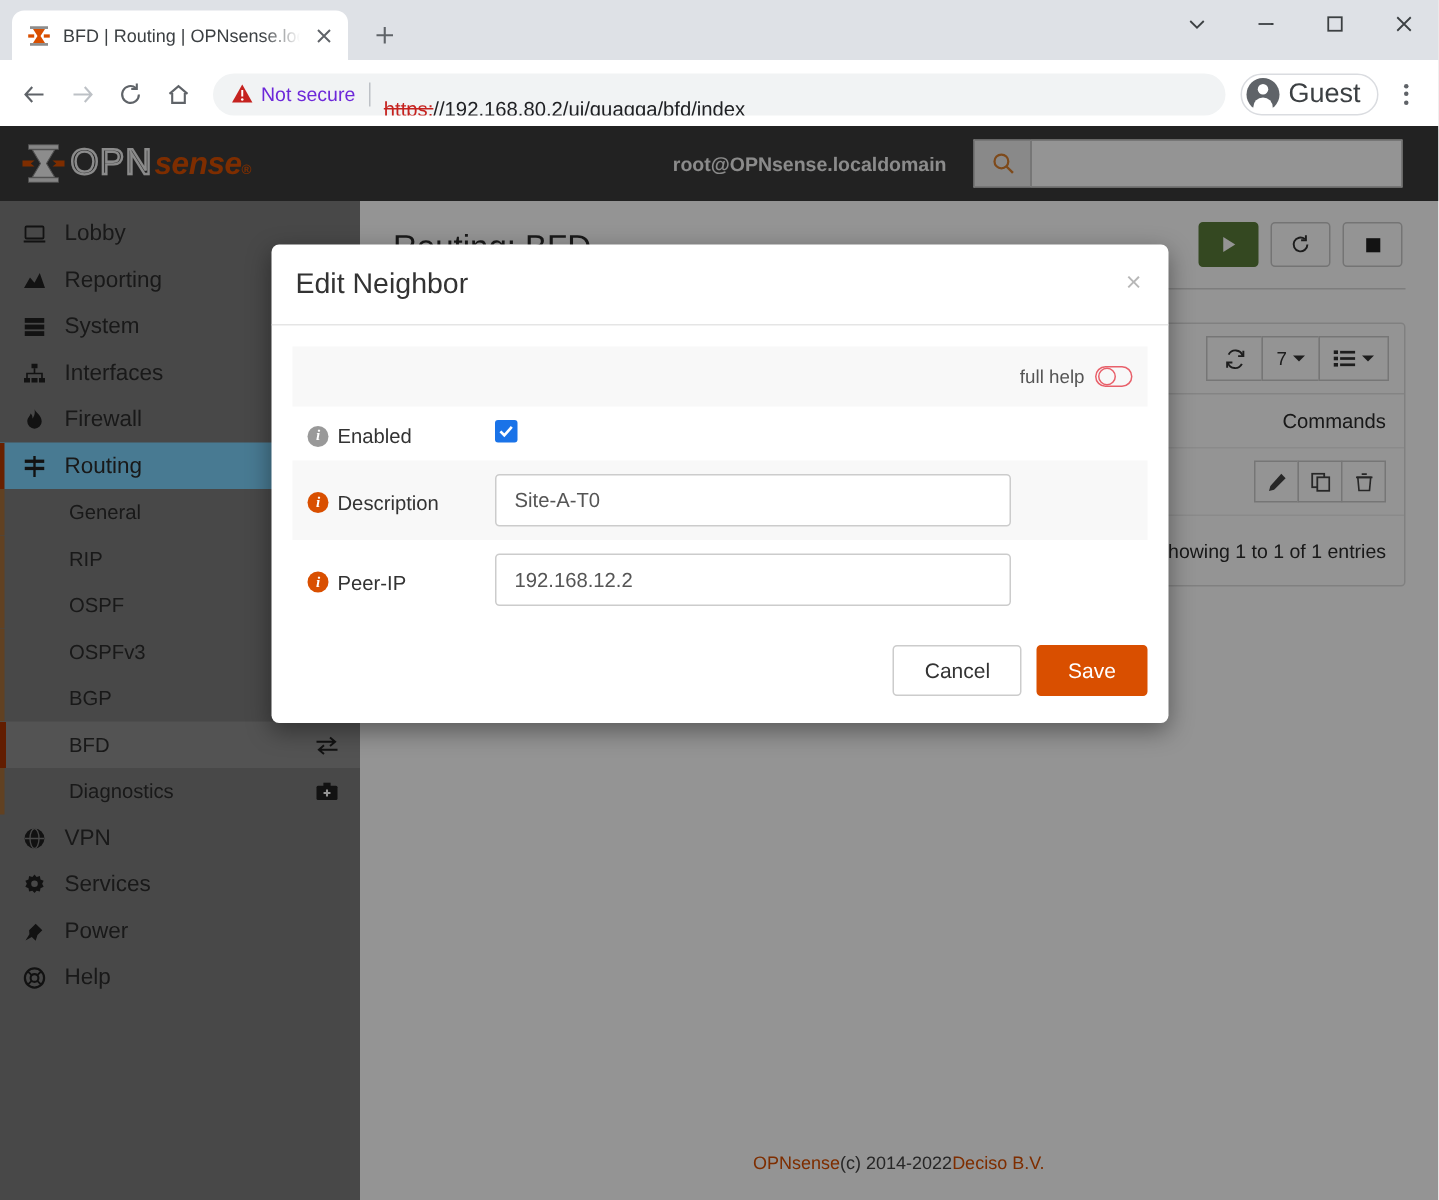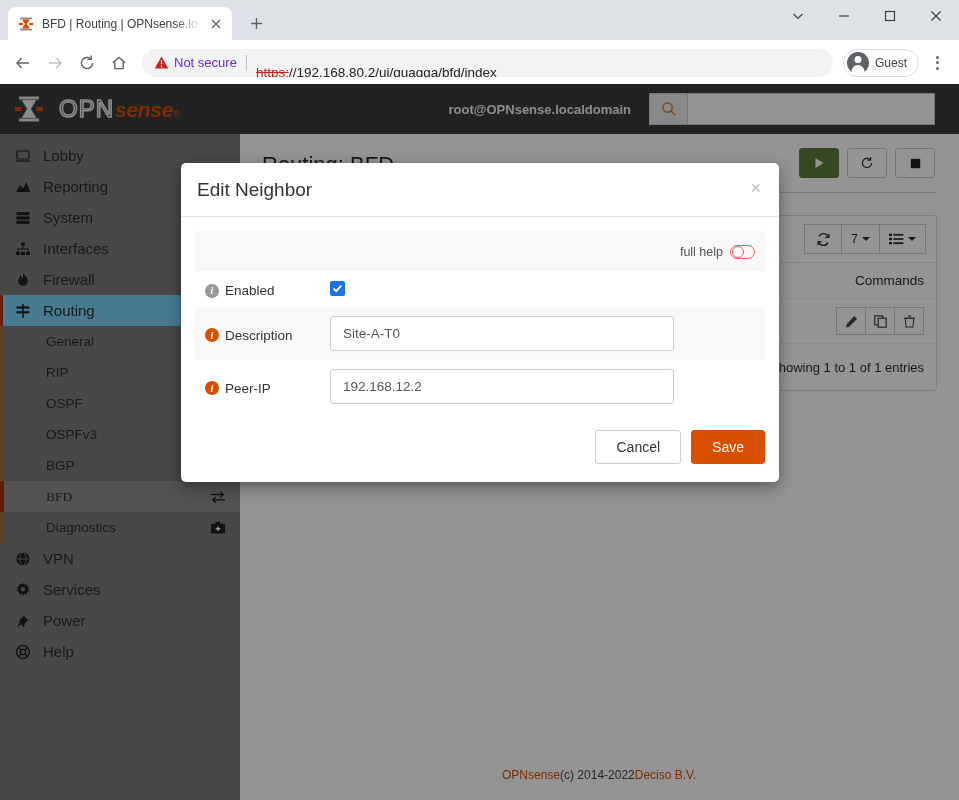--- a/index.html
+++ b/index.html
@@ -85,35 +85,35 @@
     position: relative; flex: 0 0 22px;
   }
   .profile-avatar::before {
     content:''; position:absolute; left:50%; top:4.5px; transform:translateX(-50%);
     width:7px; height:7px; border-radius:50%; background:#fff;
   }
   .profile-avatar::after {
     content:''; position:absolute; left:50%; top:13px; transform:translateX(-50%);
     width:13px; height:9px; border-radius:7px 7px 0 0; background:#fff;
   }
-  .profile-name { font-size: 12px; color: #3c4043; }
+  .profile-name { font-size: 18px; color: #3c4043; }
   .kebab {
     width: 28px; height: 30px; display: flex; flex-direction: column;
     align-items: center; justify-content: center; gap: 2.5px; margin-left: 2px;
   }
   .kebab i { width: 3px; height: 3px; border-radius: 50%; background: #5f6368; display:block;}
 
   
   .page { position: absolute; left:0; top:84px; width:959px; height:716px; background:#fff; overflow:hidden; }
 
   .opn-header {
     height: 50px; background: #3c3c3b;
     display: flex; align-items: center; padding: 0 24px 0 14px;
   }
-  .logo { display: flex; align-items: center; gap: 15px; }
+  .logo { display: flex; align-items: center; gap: 3px; }
   .logo-mark { width: 30px; height: 30px; position: relative; }
   .logo-text { font-size: 22px; font-weight: 700; letter-spacing: -.3px; display:flex; align-items:baseline;}
   .logo-opn {
     color: transparent; -webkit-text-stroke: 1.6px #efefef;
     font-size: 24px; font-weight: 400; letter-spacing: 1px;
   }
   .logo-sense { color: #d94f00; font-size: 21px; font-weight: 700; font-style: italic; margin-left:1px;}
   .logo-tm { color:#d94f00; font-size:9px; }
   .hdr-spacer { flex: 1; }
   .hdr-user { color: #f0f0f0; font-size: 13px; font-weight: 700; margin-right: 18px; }
@@ -145,21 +145,21 @@
   .nav-item.active {
     background: #7dd3fc; box-shadow: inset 3px 0 0 #b33a00;
   }
   .nav-sub {
     height: 31px; display: flex; align-items: center;
     padding-left: 46px; padding-right: 14px;
     color: #2b2b2b; font-size: 13.5px;
     box-shadow: inset 3px 0 0 #a8703b;
   }
   .nav-sub.active {
-    background: #8f8f8f; box-shadow: inset 4px 0 0 #aa3300; font-family: Liberation Serif, serif;
+    background: #8f8f8f; box-shadow: inset 4px 0 0 #aa3300;
   }
   .nav-sub .ns-label { flex: 1; }
   .nav-sub .ns-icon { color: #1f1f1f; display: flex; align-items: center; }
 
   
   .content { flex: 1; background: #fff; position: relative; overflow: hidden; }
   .content-inner { padding: 18px 22px 0 22px; position: relative; }
   .page-title { font-size: 22px; color: #2b2b2b; font-weight: 400; }
   .svc-ctrls { position: absolute; right: 24px; top: 14px; display: flex; gap: 8px; }
   .svc-btn {

